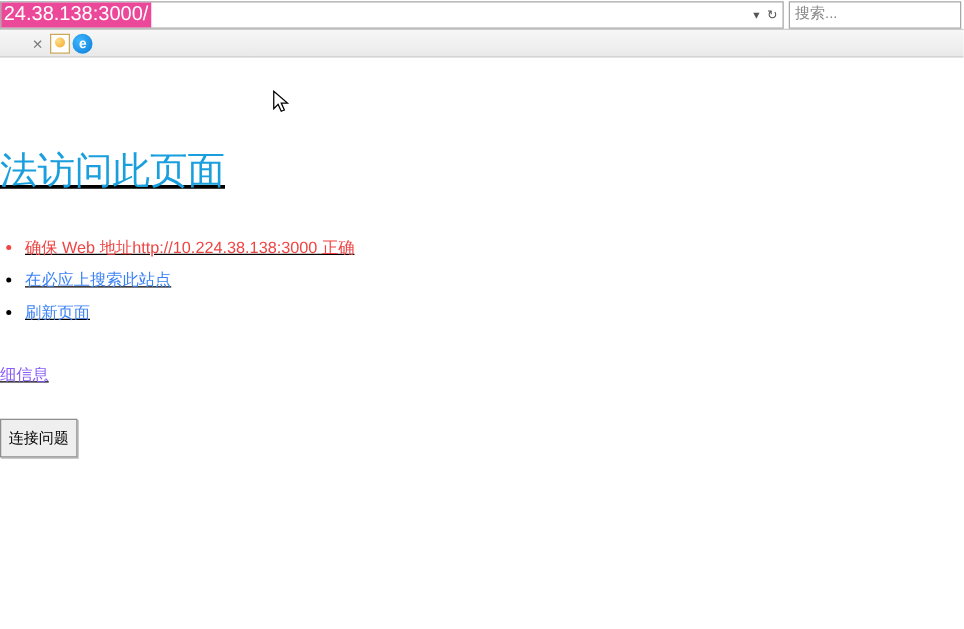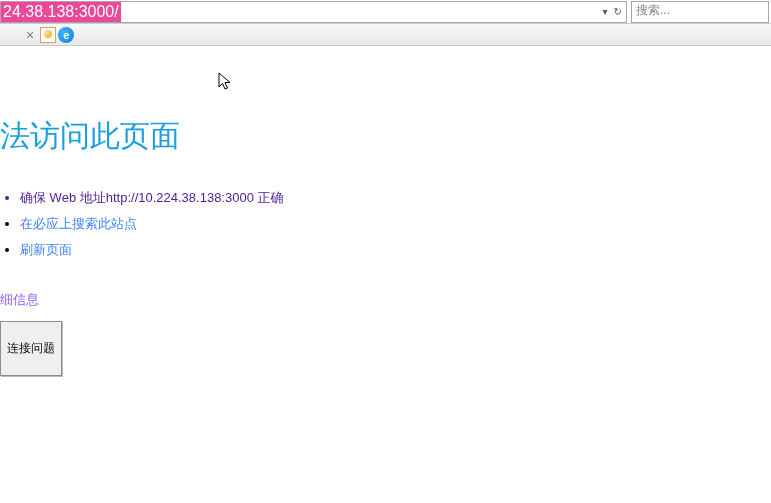--- a/index.html
+++ b/index.html
@@ -106,50 +106,51 @@
       content: "e";
       position: absolute;
       inset: 0;
       color: #fff;
       font: bold 11px/16px sans-serif;
       text-align: center;
     }
     .content {
       padding: 0;
       position: relative;
+      text-decoration: underline;
     }
     .heading {
       color: #1a9fde;
       font-size: 30px;
       font-weight: 400;
       margin-top: 70px;
       padding-left: 0;
     }
     .bullets {
       list-style: disc;
       margin-top: 32px;
       padding-left: 20px;
     }
     .bullets li {
       font-size: 13px;
       margin-bottom: 8px;
     }
-    .bullets li.black { color: #4c1d95; }
+    .bullets li.black { color: #ef4444; }
     .link { color: #3b82f6; cursor: pointer; }
     .more {
       color: #8b5cf6;
       font-size: 13px;
       margin-top: 32px;
       display: block;
       cursor: pointer;
     }
     .fix-btn {
-      margin-top: 12px;
+      margin-top: 26px;
       font-size: 12px;
-      padding: 18px 6px;
+      padding: 6px 6px;
       background: #efefef;
       border: 1px solid #8e8e8e;
       box-shadow: 1px 1px 0 #b9b9b9;
       cursor: pointer;
       display: inline-block;
     }
     .cursor {
       position: absolute;
       left: 218px;
       top: 72px;

